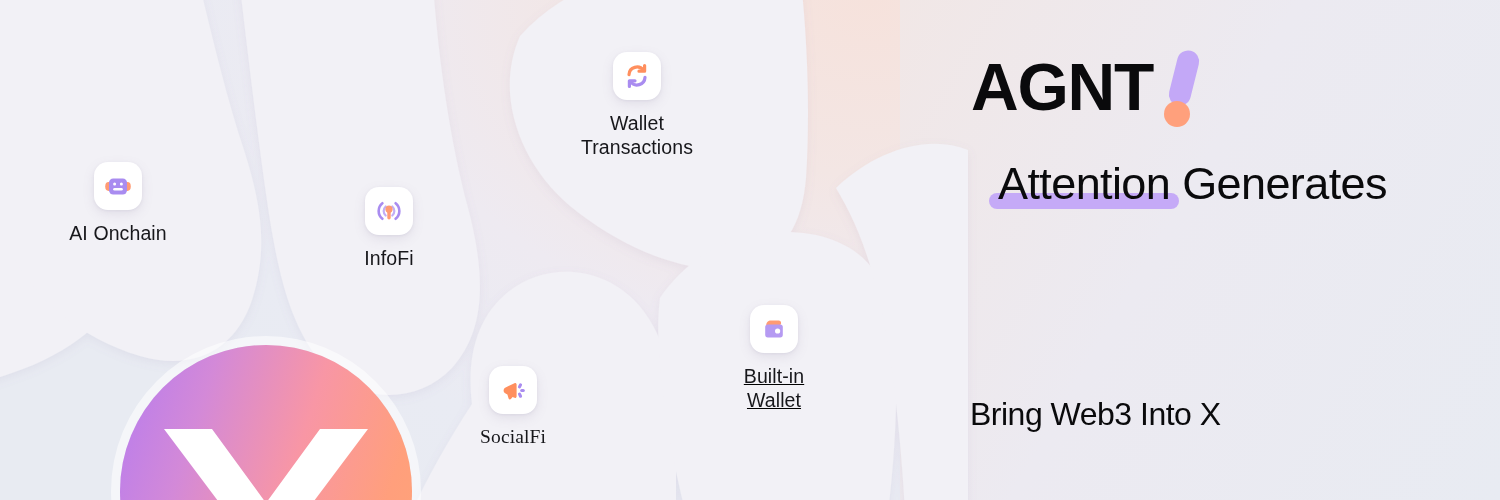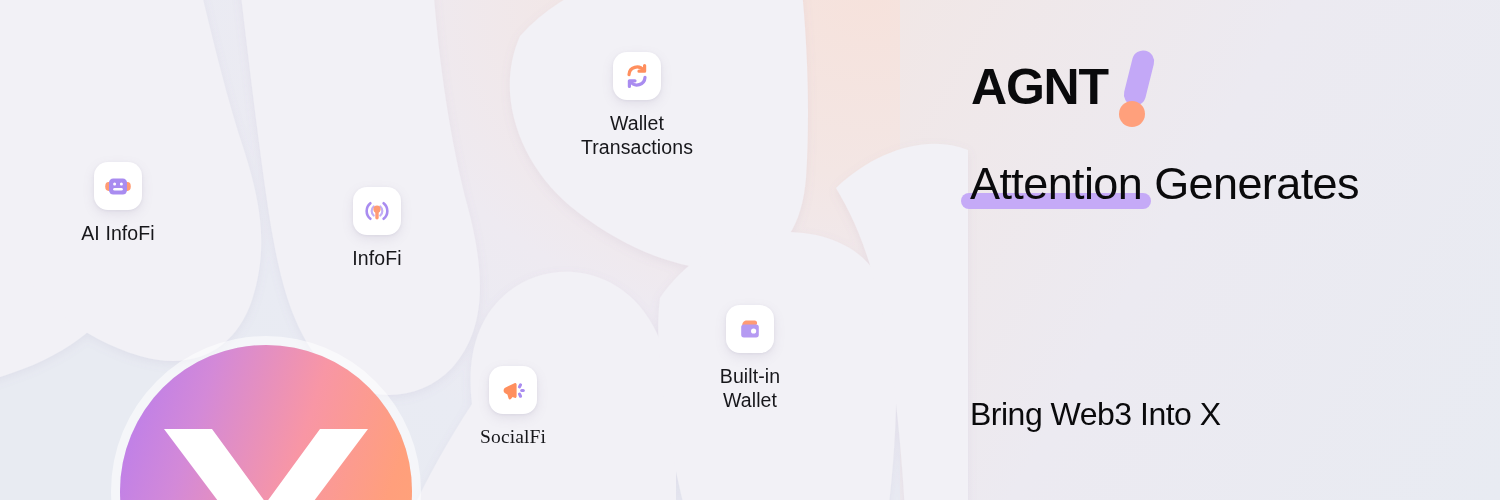--- a/index.html
+++ b/index.html
@@ -43,37 +43,37 @@
     position:absolute;left:120px;top:345px;width:292px;height:292px;border-radius:50%;
     background:linear-gradient(108deg,#b57bf0 0%,#d389d8 26%,#f896a5 55%,#ff9f7c 82%,#ffa477 100%);
     box-shadow:0 0 0 9px rgba(255,255,255,.55);
   }
   .xlogo{position:absolute;left:28px;top:84px;}
 
   
   .right{position:absolute;left:968px;top:0;width:532px;height:500px;}
   .brandrow{position:absolute;left:3px;top:48px;display:flex;align-items:flex-start;}
   .brand{
-    font-size:50px;line-height:78px;font-weight:700;color:#0a0a0c;
+    font-size:66px;line-height:78px;font-weight:700;color:#0a0a0c;
     letter-spacing:-1.2px;font-family:"Liberation Sans", sans-serif;
   }
   .excl{position:relative;width:58px;height:86px;margin-left:2px;}
   .excl .bar{
     position:absolute;left:18px;top:2px;width:22px;height:56px;border-radius:11px;
     background:#c3a8f7;transform:rotate(14deg);
   }
   .excl .dot{
     position:absolute;left:9px;top:53px;width:26px;height:26px;border-radius:50%;
     background:#ffa07c;
   }
 
   .tagline{position:absolute;left:2px;top:158px;width:520px;}
   .tline{
     position:relative;font-size:45px;line-height:52px;color:#0a0a0c;
-    letter-spacing:-.6px;white-space:nowrap;font-weight:400;
+    letter-spacing:-.6px;white-space:nowrap;font-weight:400;margin-left:28px;
   }
   .hl{position:relative;display:inline-block;z-index:2;}
   .hl::before{
     content:"";position:absolute;z-index:-1;left:-9px;right:-9px;
     bottom:2px;height:17px;border-radius:9px;
   }
   .hl.purple::before{background:#c5aaf7;bottom:1px;height:16px;}
   .hl.orange::before{background:#f9a07e;bottom:-3px;height:15px;left:-4px;right:-14px;}
 
   .subline{
@@ -152,24 +152,24 @@
     <div class="ic">
       <svg width="30" height="30" viewBox="0 0 30 30">
         <ellipse cx="5.6" cy="15.5" rx="3.4" ry="4.4" fill="#ff9b74"></ellipse>
         <ellipse cx="24.4" cy="15.5" rx="3.4" ry="4.4" fill="#ff9b74"></ellipse>
         <rect x="6" y="7.5" width="18" height="16" rx="4.2" fill="#a98cf0"></rect>
         <circle cx="11.6" cy="13" r="1.5" fill="#fff"></circle>
         <circle cx="18.4" cy="13" r="1.5" fill="#fff"></circle>
         <rect x="10.2" y="17" width="9.6" height="2.6" rx="1.3" fill="#fff"></rect>
       </svg>
     </div>
-    <div class="nlabel">AI InfoFi</div>
-  </div>
-
-  <div class="node" style="left:327px;top:187px;width:100px;">
+    <div class="nlabel">AI Onchain</div>
+  </div>
+
+  <div class="node" style="left:339px;top:187px;width:100px;">
     <div class="ic">
       <svg width="30" height="30" viewBox="0 0 30 30">
         <path d="M8.4 7.2 A10 10 0 0 0 8.4 22.8" stroke="#a98cf0" stroke-width="2.6" fill="none" stroke-linecap="round"></path>
         <path d="M21.6 7.2 A10 10 0 0 1 21.6 22.8" stroke="#a98cf0" stroke-width="2.6" fill="none" stroke-linecap="round"></path>
         <path d="M11.7 10.5 A6 6 0 0 0 11.7 19.5" stroke="#c2aef6" stroke-width="2.2" fill="none" stroke-linecap="round"></path>
         <path d="M18.3 10.5 A6 6 0 0 1 18.3 19.5" stroke="#c2aef6" stroke-width="2.2" fill="none" stroke-linecap="round"></path>
         <circle cx="15" cy="13.2" r="3.6" fill="#ff9b74"></circle>
         <rect x="13.3" y="14.5" width="3.4" height="9" rx="1.7" fill="#ff9b74"></rect>
       </svg>
     </div>
@@ -197,21 +197,21 @@
                  L16.5 22.8 C17.5 23.2 18.6 22.5 18.6 21.4 L18.6 9.6
                  C18.6 8.5 17.5 7.8 16.5 8.2 Z" fill="#ff8f5e"></path>
         <rect x="20.4" y="8.2" width="3.1" height="5.4" rx="1.55" fill="#a98cf0" transform="rotate(26 22 11)"></rect>
         <rect x="22.2" y="14.1" width="4.6" height="3" rx="1.5" fill="#a98cf0"></rect>
         <rect x="20.4" y="17.5" width="3.1" height="5.4" rx="1.55" fill="#a98cf0" transform="rotate(-26 22 20)"></rect>
       </svg>
     </div>
     <div class="nlabel">SocialFi</div>
   </div>
 
-  <div class="node" style="left:700px;top:305px;width:100px;">
+  <div class="node" style="left:724px;top:305px;width:100px;text-decoration:underline;">
     <div class="ic">
       <svg width="30" height="30" viewBox="0 0 30 30">
         <path d="M7.2 11.2 C7.2 8.6 9.3 6.6 11.9 6.6 L19.8 6.6
                  C21.1 6.6 22.1 7.6 22.1 8.9 C22.1 10.2 21.1 11.2 19.8 11.2 Z" fill="#ff9b74"></path>
         <rect x="6.2" y="10.4" width="17.6" height="13" rx="2.6" fill="#b59af2"></rect>
         <circle cx="18.6" cy="17" r="2.6" fill="#fff"></circle>
       </svg>
     </div>
     <div class="nlabel">Built-in
 Wallet</div>

